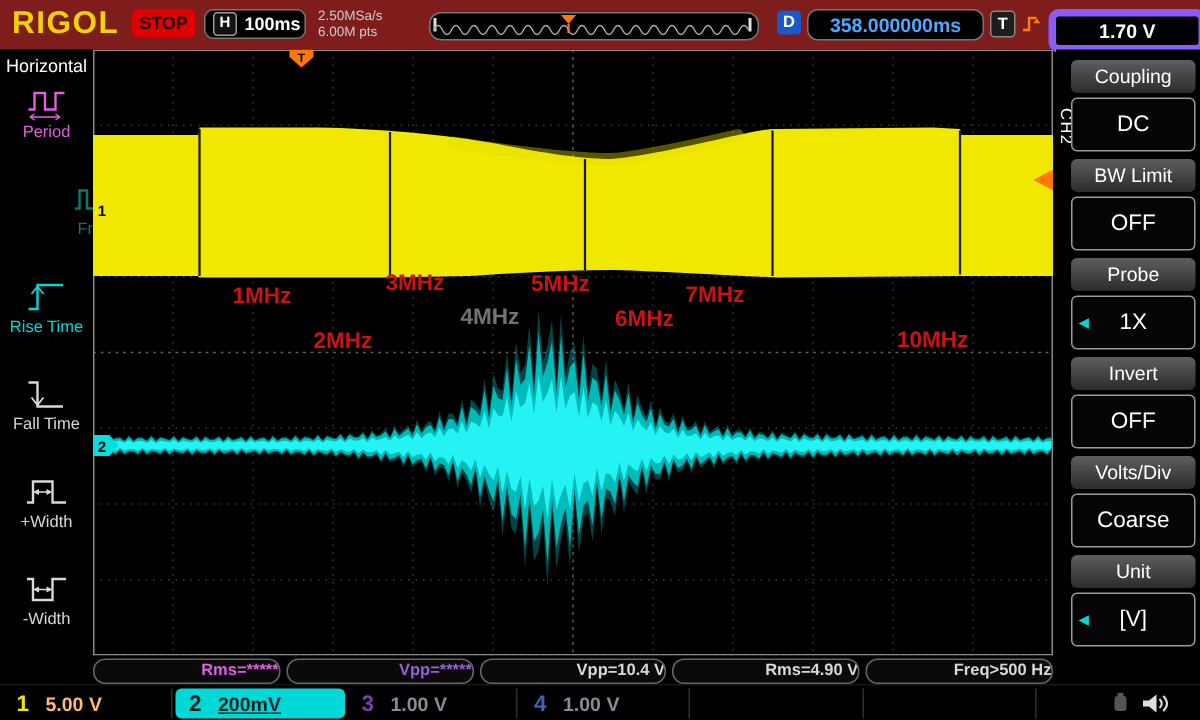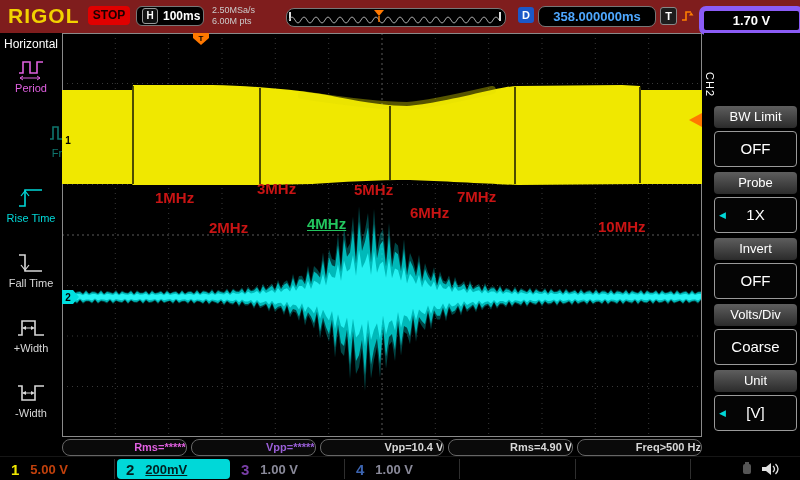--- a/index.html
+++ b/index.html
@@ -202,38 +202,42 @@
         <text x="6" y="268" font-size="10" font-weight="bold" fill="#000" text-anchor="middle">2</text>
       </g>
       <g>
         <polygon points="640,80 640,94 627,87" fill="#ff7800"></polygon>
       </g>
     </svg>
 
     <span class="freq-label" style="left: 93px; top: 156px; color: rgb(200, 20, 20);">1MHz</span>
     <span class="freq-label" style="left: 147px; top: 186px; color: rgb(200, 20, 20);">2MHz</span>
     <span class="freq-label" style="left: 195px; top: 147px; color: rgb(200, 20, 20);">3MHz</span>
-    <span class="freq-label" style="left: 245px; top: 182px; color: #22c55e; text-decoration: underline;">4MHz</span>
+    <span class="freq-label" style="left: 245px; top: 170px; color: #737373;">4MHz</span>
     <span class="freq-label" style="left: 292px; top: 148px; color: rgb(200, 20, 20); text-align: center;">5MHz</span>
     <span class="freq-label" style="left: 348px; top: 171px; color: rgb(200, 20, 20);">6MHz</span>
     <span class="freq-label" style="left: 395px; top: 155px; color: rgb(200, 20, 20);">7MHz</span>
     <span class="freq-label" style="left: 536px; top: 185px; color: rgb(200, 20, 20);">10MHz</span>
   </div>
 
   <div class="measurebar">
     <div class="mpill" style="color: rgb(224, 96, 224);">Rms=*****</div>
     <div class="mpill" style="color: rgb(154, 95, 216);">Vpp=*****</div>
     <div class="mpill" style="color: rgb(216, 216, 216);">Vpp=10.4 V</div>
     <div class="mpill" style="color: rgb(216, 216, 216);">Rms=4.90 V</div>
     <div class="mpill" style="color: rgb(216, 216, 216);">Freq&gt;500 Hz</div>
   </div>
 
   <aside class="menu">
     <div class="mtab">CH2</div>
 
+    <div class="msec" style="top:7px">
+      <div class="mhead">Coupling</div>
+      <div class="mval">DC</div>
+    </div>
     <div class="msec" style="top:73px">
       <div class="mhead">BW Limit</div>
       <div class="mval">OFF</div>
     </div>
     <div class="msec" style="top:139px">
       <div class="mhead">Probe</div>
       <div class="mval"><span class="arrow">◀</span><span>1X</span></div>
     </div>
     <div class="msec" style="top:205px">
       <div class="mhead">Invert</div>
@@ -245,21 +249,21 @@
     </div>
     <div class="msec" style="top:337px">
       <div class="mhead">Unit</div>
       <div class="mval"><span class="arrow">◀</span><span>[V]</span></div>
     </div>
   </aside>
 
   <footer class="chanbar">
     <div class="chblock" style="left:2px">
       <span class="chnum" style="color: rgb(240, 232, 0);">1</span>
-      <span class="chval" style="color: #c2410c;">5.00 V</span>
+      <span class="chval" style="color: #fdba74;">5.00 V</span>
     </div>
     <div class="chblock selected" style="left: 117px; background: rgb(0, 216, 216);">
       <span class="chnum" style="color: rgb(0, 32, 32);">2</span>
       <span class="chval" style="color: rgb(0, 32, 32); text-decoration: underline;">200mV</span>
     </div>
     <div class="chblock" style="left:232px">
       <span class="chnum" style="color: rgb(122, 63, 168);">3</span>
       <span class="chval" style="color: rgb(138, 138, 154);">1.00 V</span>
     </div>
     <div class="chblock" style="left:347px">

